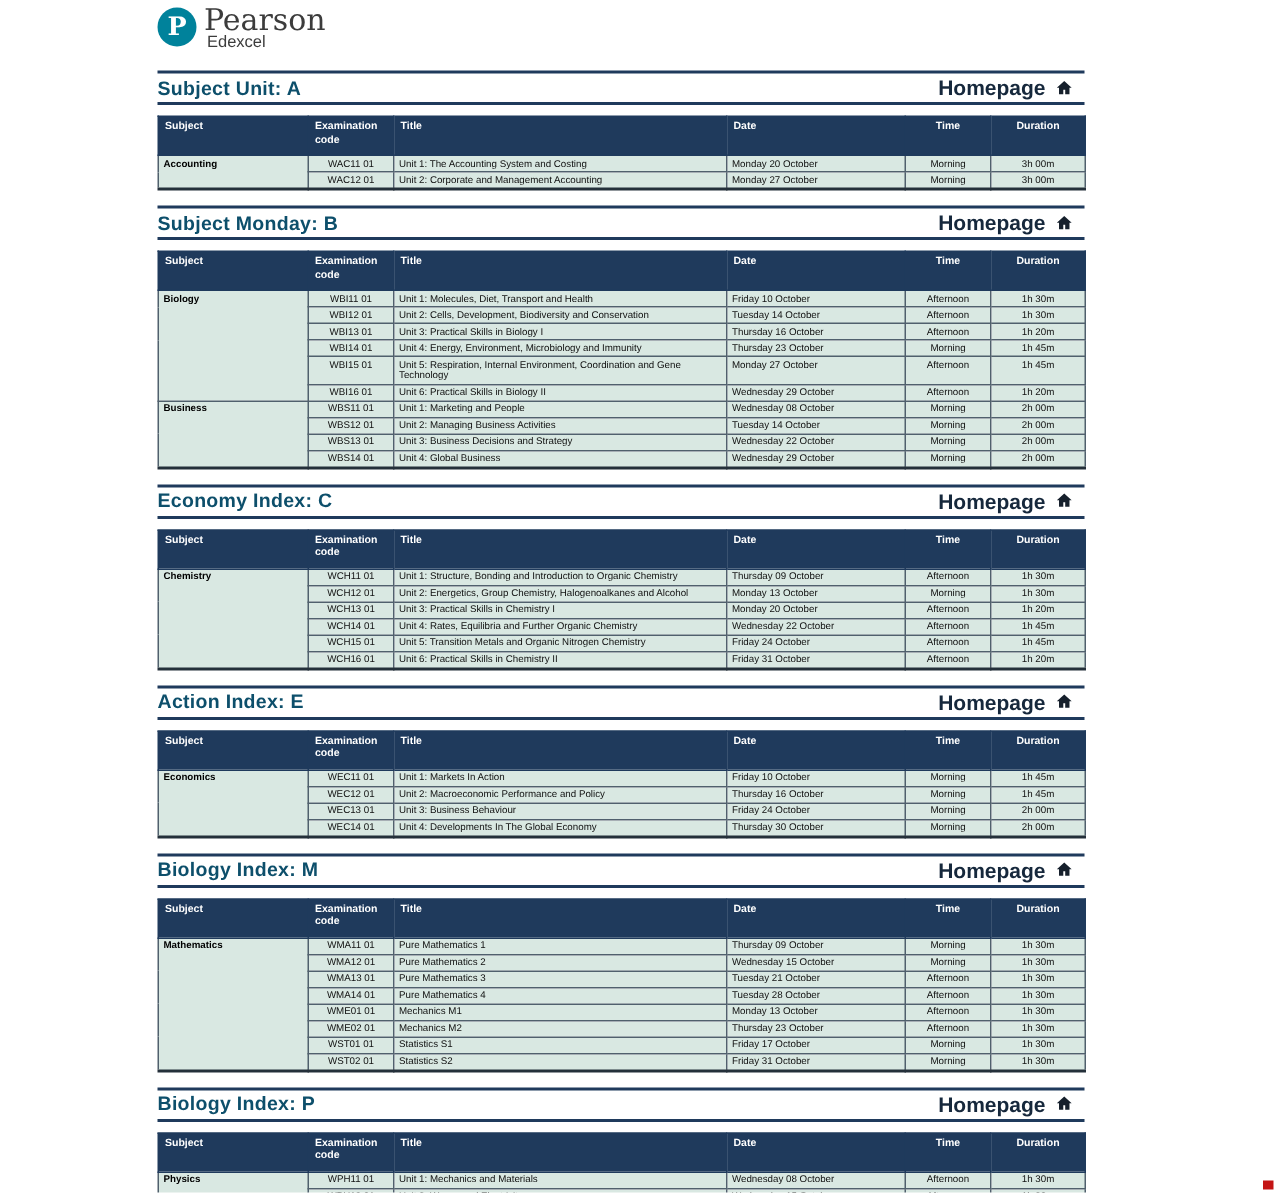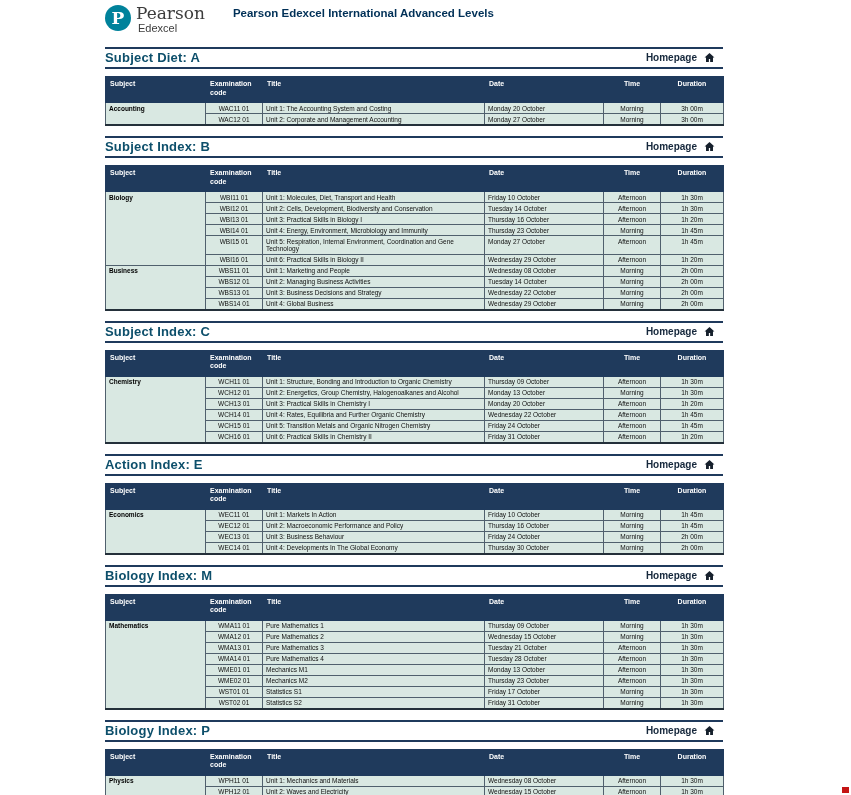--- a/index.html
+++ b/index.html
@@ -12,36 +12,36 @@
 
   
   .doc-header{display:flex;align-items:flex-start;padding-top:5px;height:42px;}
   .logo{display:flex;align-items:flex-start;}
   .logo-circle{
     width:26px;height:26px;border-radius:50%;background:#00829b;color:#fff;
     font-weight:bold;font-size:17px;display:flex;align-items:center;justify-content:center;
     font-family:"DejaVu Serif",serif;flex:0 0 auto;
   }
   .logo-text{margin-left:5px;}
-  .logo-brand{font-family:"DejaVu Serif",serif;font-size:17px;color:#3c3c3c;line-height:17px;}
+  .logo-brand{font-family:"DejaVu Serif",serif;font-size:20px;color:#3c3c3c;line-height:17px;}
   .logo-sub{font-size:11px;color:#3c3c3c;line-height:12px;padding-left:2px;}
   .titles{margin-left:28px;padding-top:2px;}
   .doc-title{font-size:11.5px;font-weight:bold;color:#003057;}
   .doc-subtitle{font-size:10px;color:#4a4a4a;margin-top:3px;}
 
   
   .section{margin-bottom:10px;}
   .section-head{
     border-top:2px solid #1f3a5c;border-bottom:2px solid #1f3a5c;
     display:flex;justify-content:space-between;align-items:center;
     padding:1px 0 2px;margin-bottom:7px;
   }
   .sec-title{font-size:13px;font-weight:bold;color:#0d4f6b;letter-spacing:.2px;}
   .homepage{display:flex;align-items:center;gap:7px;padding-right:8px;cursor:pointer;}
-  .homepage-label{font-size:10px;font-weight:bold;color:#16283c;}
+  .homepage-label{font-size:14px;font-weight:bold;color:#16283c;}
   .home-ic{width:11px;height:11px;fill:#16202c;}
 
   
   table.tt{width:100%;border-collapse:collapse;table-layout:fixed;border:1px solid #333;border-bottom:2px solid #24303a;}
   .c-subj{width:100px}.c-code{width:57px}.c-title{width:222px}.c-date{width:119px}.c-time{width:57px}.c-dur{width:63px}
   .tt th{
     background:#1f3a5c;color:#fff;font-size:7px;font-weight:bold;text-align:left;
     vertical-align:top;padding:3px 4px 2px;line-height:8.5px;border:1px solid #1f3a5c;height:20px;
   }
   .tt th.h-time,.tt th.h-dur{text-align:center;}
@@ -63,28 +63,27 @@
     <div class="logo">
       <div class="logo-circle">
         <span>P</span>
       </div>
       <div class="logo-text">
         <div class="logo-brand">Pearson</div>
         <div class="logo-sub">Edexcel</div>
       </div>
     </div>
     <div class="titles">
-      <div class="doc-title">Pearson Edexcel International Advanced Levels</div>
     </div>
   </div>
 
   <div id="sections">
       <div class="section">
         <div class="section-head">
-          <span class="sec-title">Subject Diet: A</span>
+          <span class="sec-title">Subject Unit: A</span>
           <span class="homepage">
             <span class="homepage-label">Homepage</span>
             <svg class="home-ic" viewBox="0 0 24 24">
               <path d="M12 2.2L1.2 12h3.2v9.6h6.2v-6.6h2.8v6.6h6.2V12h3.2z"></path>
             </svg>
           </span>
         </div>
         <table class="tt">
           <colgroup>
             <col class="c-subj">
@@ -118,21 +117,21 @@
               <td class="title">Unit 2: Corporate and Management Accounting</td>
               <td class="date">Monday 27 October</td>
               <td class="time">Morning</td>
               <td class="dur">3h 00m</td>
             </tr>
           </tbody>
         </table>
       </div>
       <div class="section">
         <div class="section-head">
-          <span class="sec-title">Subject Index: B</span>
+          <span class="sec-title">Subject Monday: B</span>
           <span class="homepage">
             <span class="homepage-label">Homepage</span>
             <svg class="home-ic" viewBox="0 0 24 24">
               <path d="M12 2.2L1.2 12h3.2v9.6h6.2v-6.6h2.8v6.6h6.2V12h3.2z"></path>
             </svg>
           </span>
         </div>
         <table class="tt">
           <colgroup>
             <col class="c-subj">
@@ -223,21 +222,21 @@
               <td class="title">Unit 4: Global Business</td>
               <td class="date">Wednesday 29 October</td>
               <td class="time">Morning</td>
               <td class="dur">2h 00m</td>
             </tr>
           </tbody>
         </table>
       </div>
       <div class="section">
         <div class="section-head">
-          <span class="sec-title">Subject Index: C</span>
+          <span class="sec-title">Economy Index: C</span>
           <span class="homepage">
             <span class="homepage-label">Homepage</span>
             <svg class="home-ic" viewBox="0 0 24 24">
               <path d="M12 2.2L1.2 12h3.2v9.6h6.2v-6.6h2.8v6.6h6.2V12h3.2z"></path>
             </svg>
           </span>
         </div>
         <table class="tt">
           <colgroup>
             <col class="c-subj">

